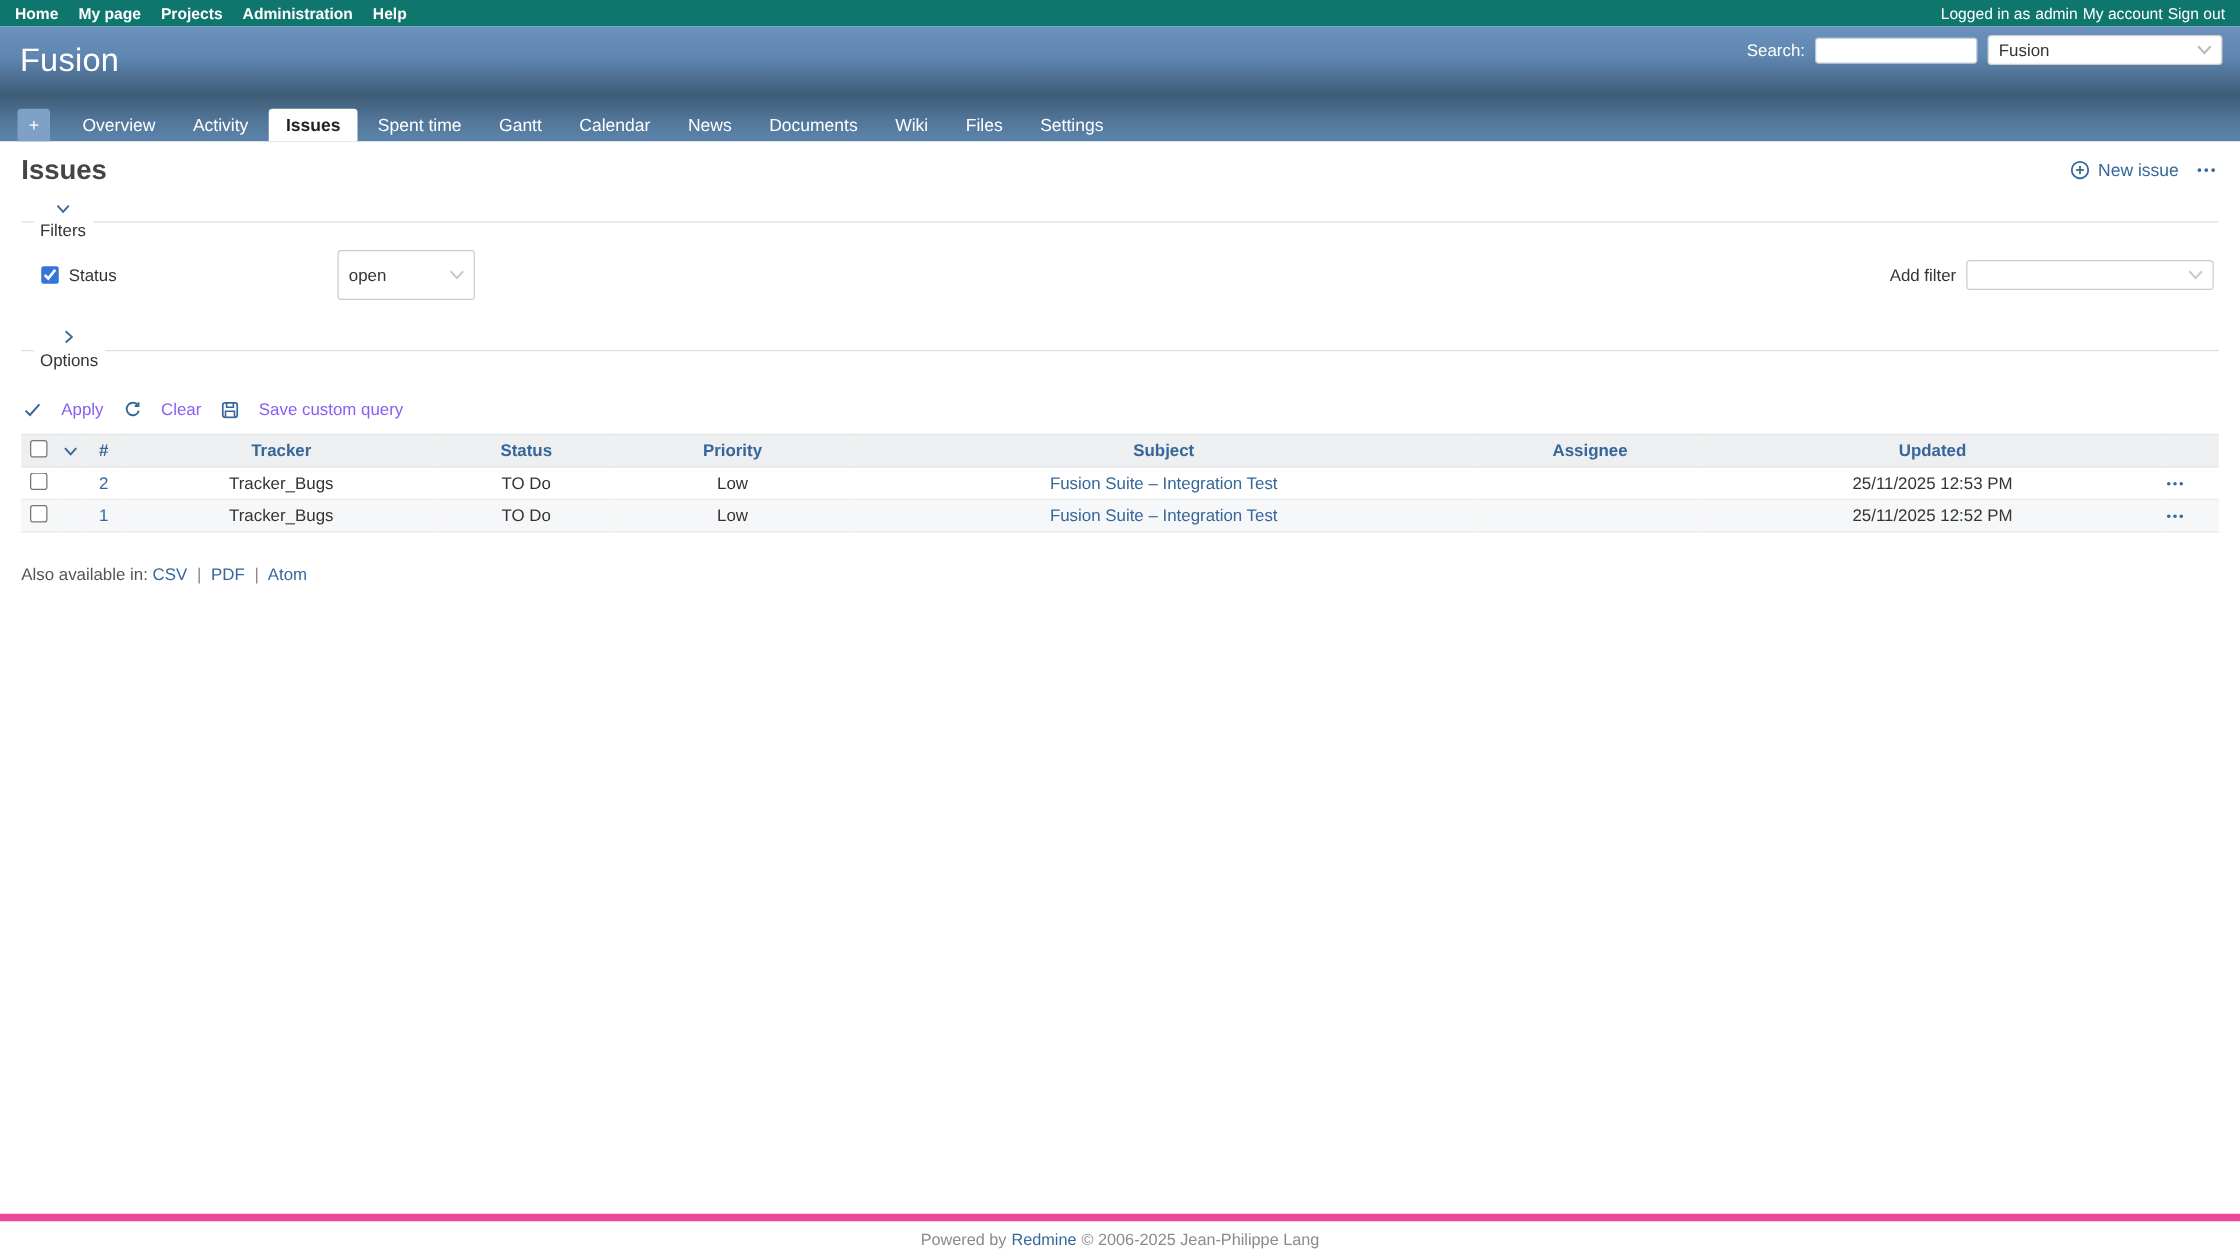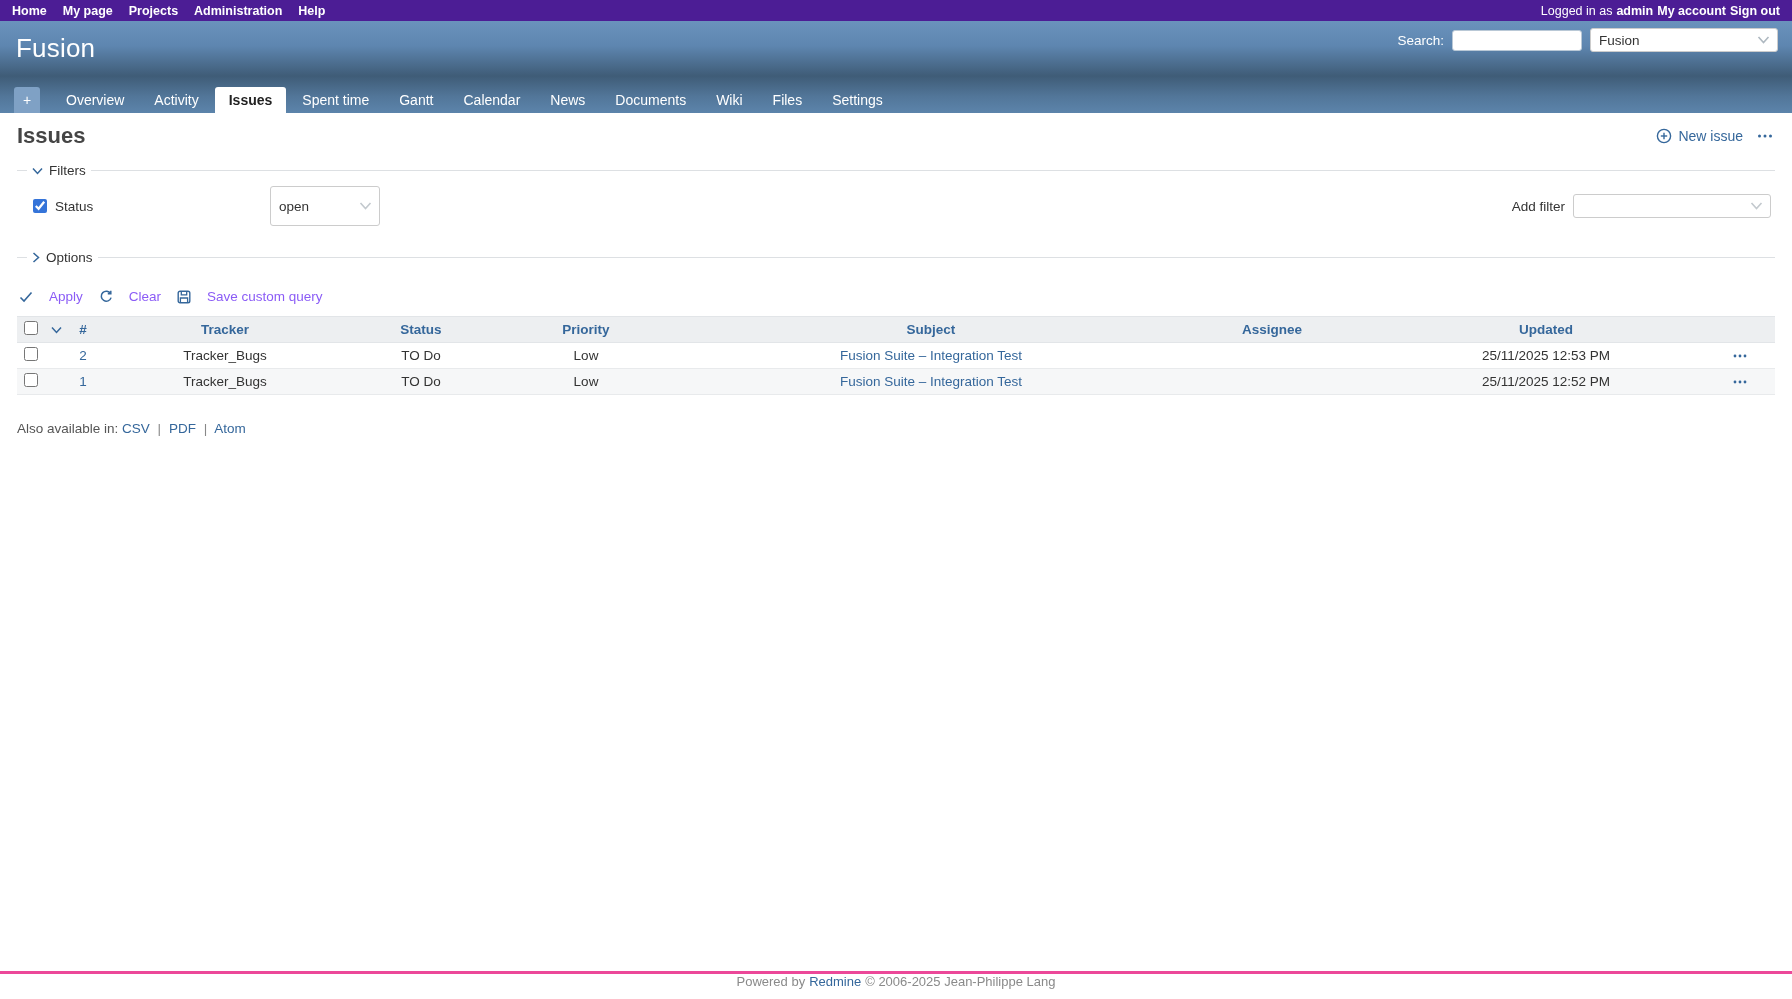--- a/index.html
+++ b/index.html
@@ -7,29 +7,29 @@
   body {
     width: 1792px; min-height: 999px;
     display: flex; flex-direction: column;
     font-family: "Liberation Sans", "DejaVu Sans", sans-serif;
     background: #fff; color: #333;
   }
   a { text-decoration: none; cursor: pointer; }
 
   
   .topbar {
-    height: 21px; background: #4c1d95; color: #fff;
+    height: 21px; background: #0f766e; color: #fff;
     display: flex; align-items: center; justify-content: space-between;
     padding: 0 12px; font-size: 12.5px;
   }
   .topbar-left { display: flex; gap: 16px; }
   .topbar-left a { color: #fff; font-weight: bold; }
   .topbar-right { display: flex; gap: 4px; align-items: center; }
   .topbar-right .plain { font-weight: normal; }
-  .topbar-right .bold, .topbar-right a { color: #fff; font-weight: bold; }
+  .topbar-right .bold, .topbar-right a { color: #fff; font-weight: normal; }
   .logged-wrap { display: flex; gap: 4px; }
 
   
   .header-top {
     height: 55px;
     background: linear-gradient(180deg, #6A92BC 0%, #5E86B0 45%, #3F5C77 100%);
     display: flex; justify-content: space-between; align-items: flex-start;
     padding: 0 14px 0 16px;
   }
   .app-title {
@@ -80,21 +80,21 @@
   .content-actions { display: flex; align-items: center; gap: 12px; }
   .link-blue, .link-blue span { color: #35679B; }
   .new-issue { display: inline-flex; align-items: center; gap: 6px; font-size: 14px; }
   .more-btn { display: inline-flex; align-items: center; padding: 2px; }
 
   fieldset.collapsible {
     border: 0; border-top: 1px solid #DDE0E3; margin: 14px 0 0 0; padding: 0;
   }
   fieldset.collapsible legend {
     display: flex; align-items: center; gap: 6px;
-    margin-left: 10px; padding: 0 5px; font-size: 13.5px; color: #333; cursor: pointer;
+    margin-left: 10px; padding: 0 5px; font-size: 13.5px; color: #333; cursor: pointer; flex-direction: column;
   }
   .filters-body { display: flex; align-items: center; padding: 8px 0 10px 16px; }
   .filter-left { display: flex; align-items: center; gap: 8px; width: 237px; font-size: 13.5px; }
   input[type="checkbox"] { accent-color: #3574D9; width: 14px; height: 14px; margin: 0; cursor: pointer; }
   .status-select select { width: 110px; height: 40px; }
   .add-filter { margin-left: auto; display: flex; align-items: center; gap: 8px; font-size: 13.5px; padding-right: 4px; }
   .add-filter-select select { width: 198px; height: 24px; }
   fieldset.collapsed { margin-bottom: 4px; padding-bottom: 10px; }
 
   .buttons { display: flex; align-items: center; gap: 16px; margin: 14px 0 12px 2px; }
@@ -120,22 +120,22 @@
   th.cb, td.cb { width: 28px; }
   .chev-toggle { display: inline-flex; vertical-align: middle; cursor: pointer; }
 
   .pagination { margin: 22px 0 0 4px; font-size: 13.5px; color: #666; }
   .other-formats { margin: 26px 0 0 0; text-align: left; font-size: 13.5px; color: #555; }
   .other-formats a { color: #35679B; }
   .other-formats .sep { color: #888; margin: 0 4px; }
 
   
   .footer {
-    border-top: 3px solid #ec4899; height: 28px;
-    display: flex; align-items: flex-start; justify-content: center; gap: 4px;
+    border-top: 6px solid #ec4899; height: 28px;
+    display: flex; align-items: flex-end; justify-content: center; gap: 4px;
     font-size: 13px; color: #8a8a8a;
   }
   .footer a { color: #35679B; }
 
   svg.icon { display: block; }
 </style>
 </head>
 <body>
 
 <div class="topbar">

